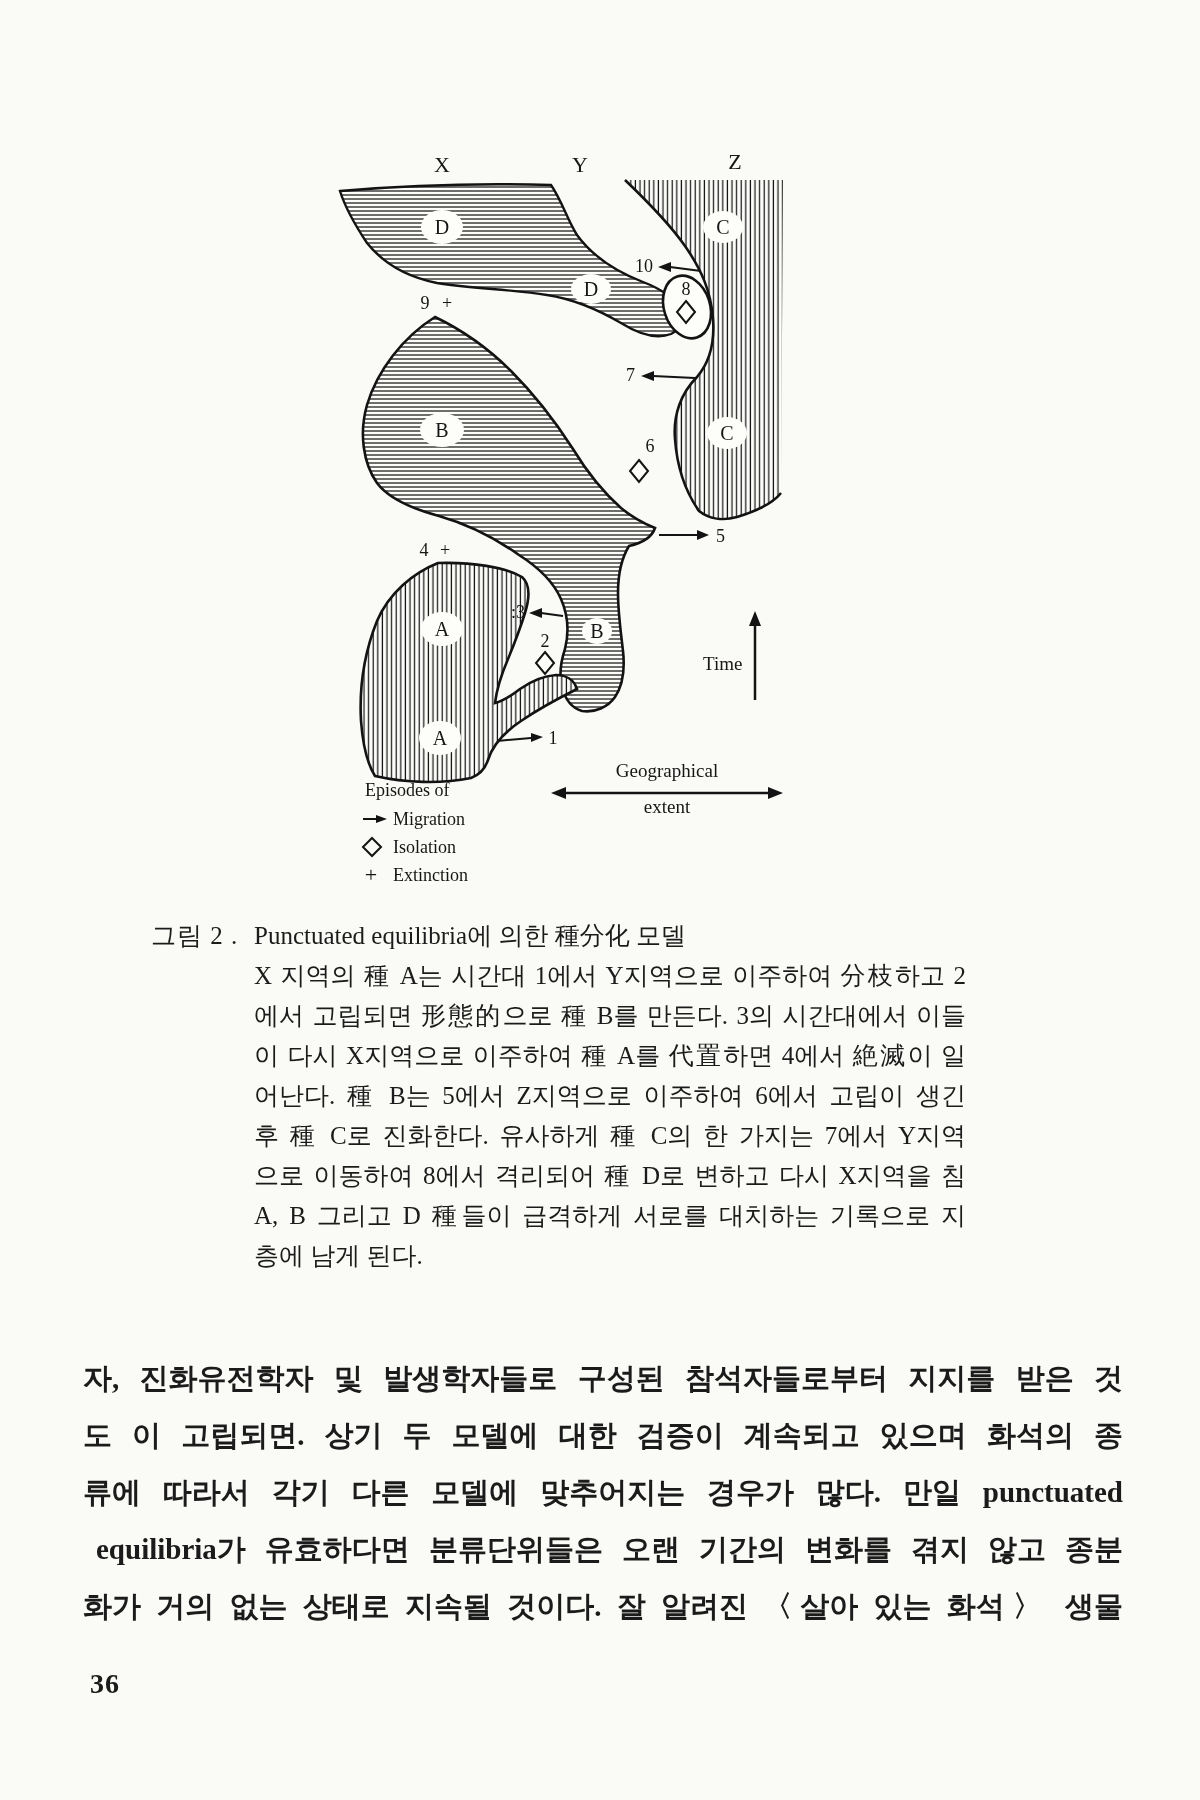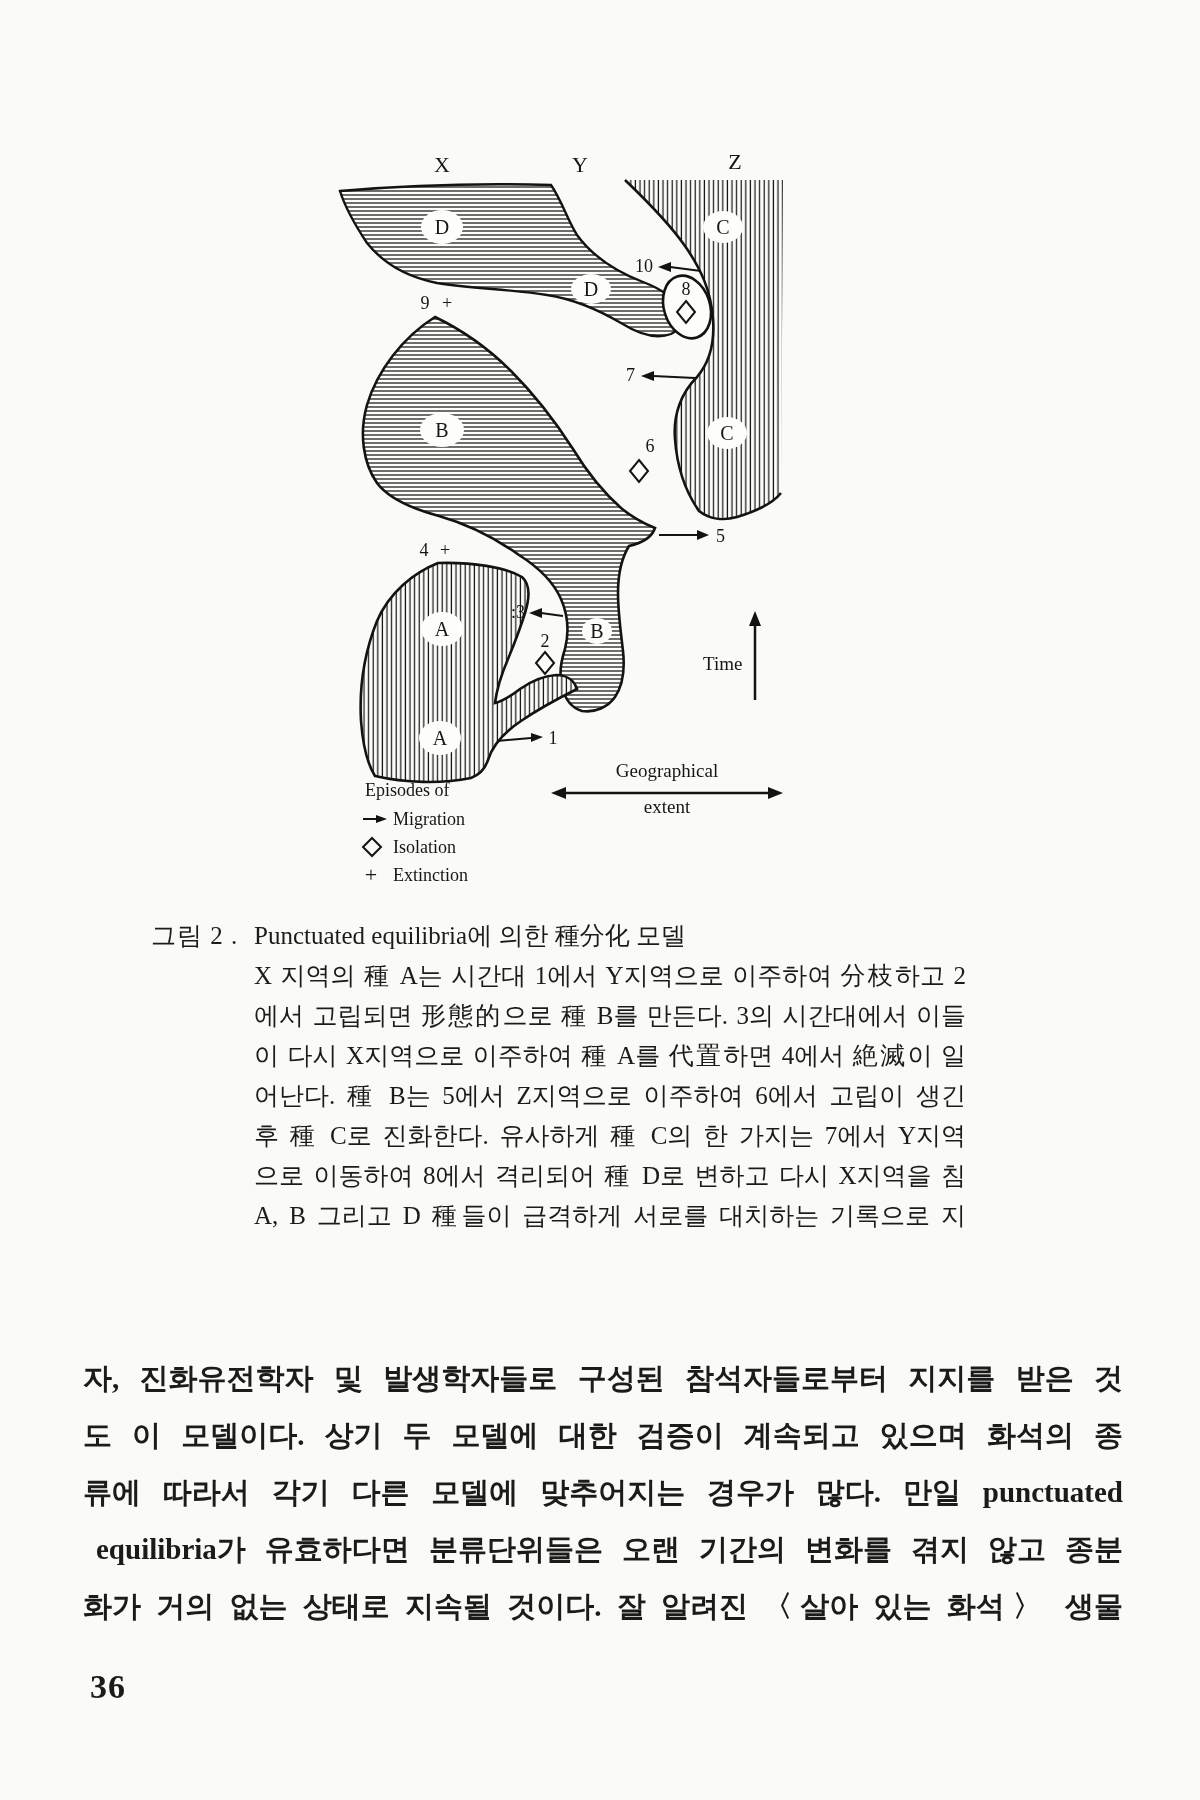--- a/index.html
+++ b/index.html
@@ -26,21 +26,21 @@
   .cap-line{white-space:normal;}
   .cap-just{text-align:justify;text-align-last:justify;}
   .body-text{
     position:absolute;left:83px;top:1350px;width:1040px;
     font-size:29px;line-height:57px;
   }
   .body-line{text-align:justify;text-align-last:justify;font-weight:bold;}
   .body-indent{padding-left:13px;}
   .page-number{
     position:absolute;left:90px;top:1668px;
-    font-size:34px;font-weight:bold;letter-spacing:1px;
+    font-size:28px;font-weight:bold;letter-spacing:1px;
   }
   svg text{fill:#161616;}
   .fig-letter{font-size:20px;}
   .fig-num{font-size:18px;}
   .fig-region{font-size:22px;}
   .fig-axis{font-size:19px;}
   .fig-legend{font-size:18px;}
 </style>
 </head>
 <body>
@@ -150,24 +150,25 @@
   <div class="caption-label">그림 2 .</div>
   <div class="caption-lines">
     <div class="cap-line">Punctuated equilibria에 의한 種分化 모델</div>
     <div class="cap-line cap-just">X 지역의 種 A는 시간대 1에서 Y지역으로 이주하여 分枝하고 2</div>
     <div class="cap-line cap-just">에서 고립되면 形態的으로 種 B를 만든다. 3의 시간대에서 이들</div>
     <div class="cap-line cap-just">이 다시 X지역으로 이주하여 種 A를 代置하면 4에서 絶滅이 일</div>
     <div class="cap-line cap-just">어난다. 種 B는 5에서 Z지역으로 이주하여 6에서 고립이 생긴</div>
     <div class="cap-line cap-just">후 種 C로 진화한다. 유사하게 種 C의 한 가지는 7에서 Y지역</div>
     <div class="cap-line cap-just">으로 이동하여 8에서 격리되어 種 D로 변하고 다시 X지역을 침</div>
     <div class="cap-line cap-just">A, B 그리고 D 種들이 급격하게 서로를 대치하는 기록으로 지</div>
+    <div class="cap-line">층에 남게 된다.</div>
   </div>
 </div>
 
 <div class="body-text">
   <div class="body-line">자, 진화유전학자 및 발생학자들로 구성된 참석자들로부터 지지를 받은 것</div>
-  <div class="body-line">도 이 모델이다. 상기 두 모델에 대한 검증이 계속되고 있으며 화석의 종</div>
+  <div class="body-line">도 이 고립되면. 상기 두 모델에 대한 검증이 계속되고 있으며 화석의 종</div>
   <div class="body-line">류에 따라서 각기 다른 모델에 맞추어지는 경우가 많다. 만일 punctuated</div>
   <div class="body-line body-indent">equilibria가 유효하다면 분류단위들은 오랜 기간의 변화를 겪지 않고 종분</div>
   <div class="body-line">화가 거의 없는 상태로 지속될 것이다. 잘 알려진 〈살아 있는 화석〉 생물</div>
 </div>
 
 <div class="page-number">36</div>
 
 </body></html>

